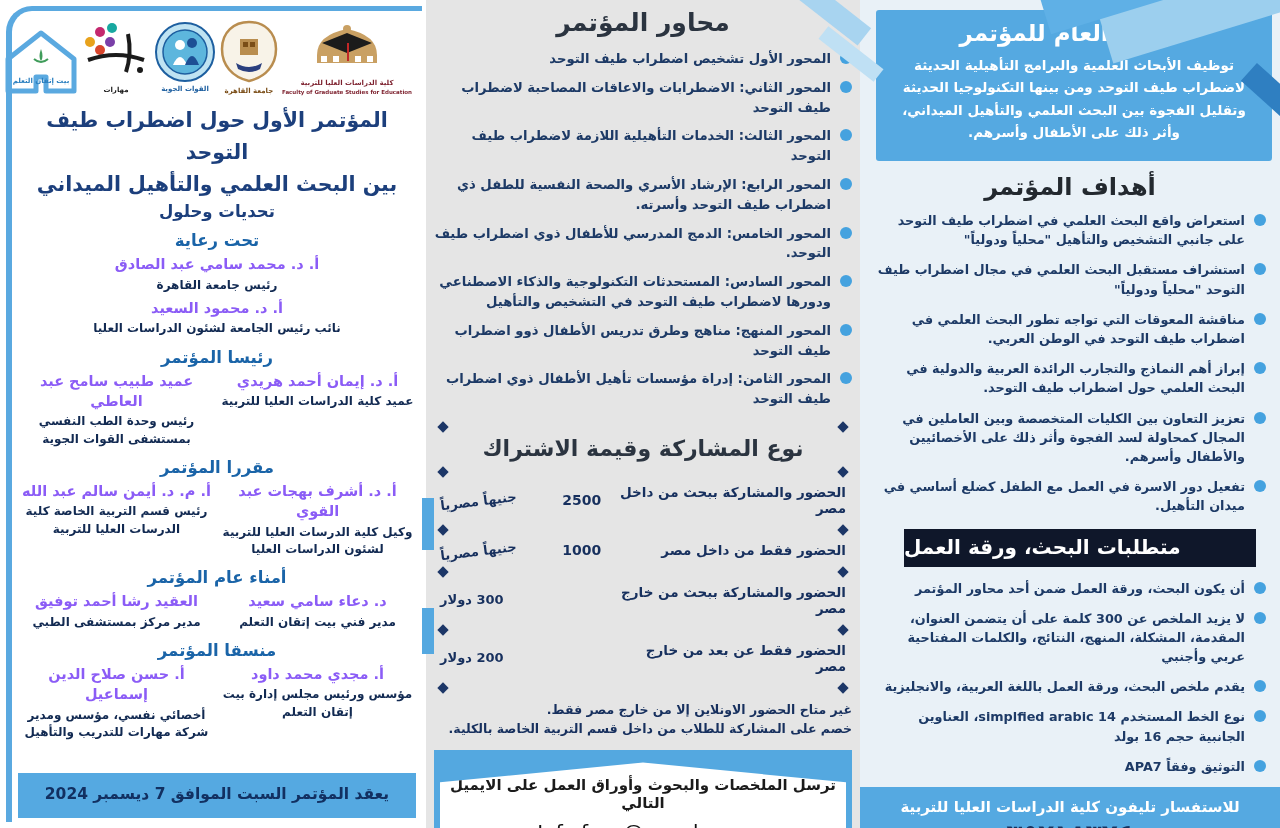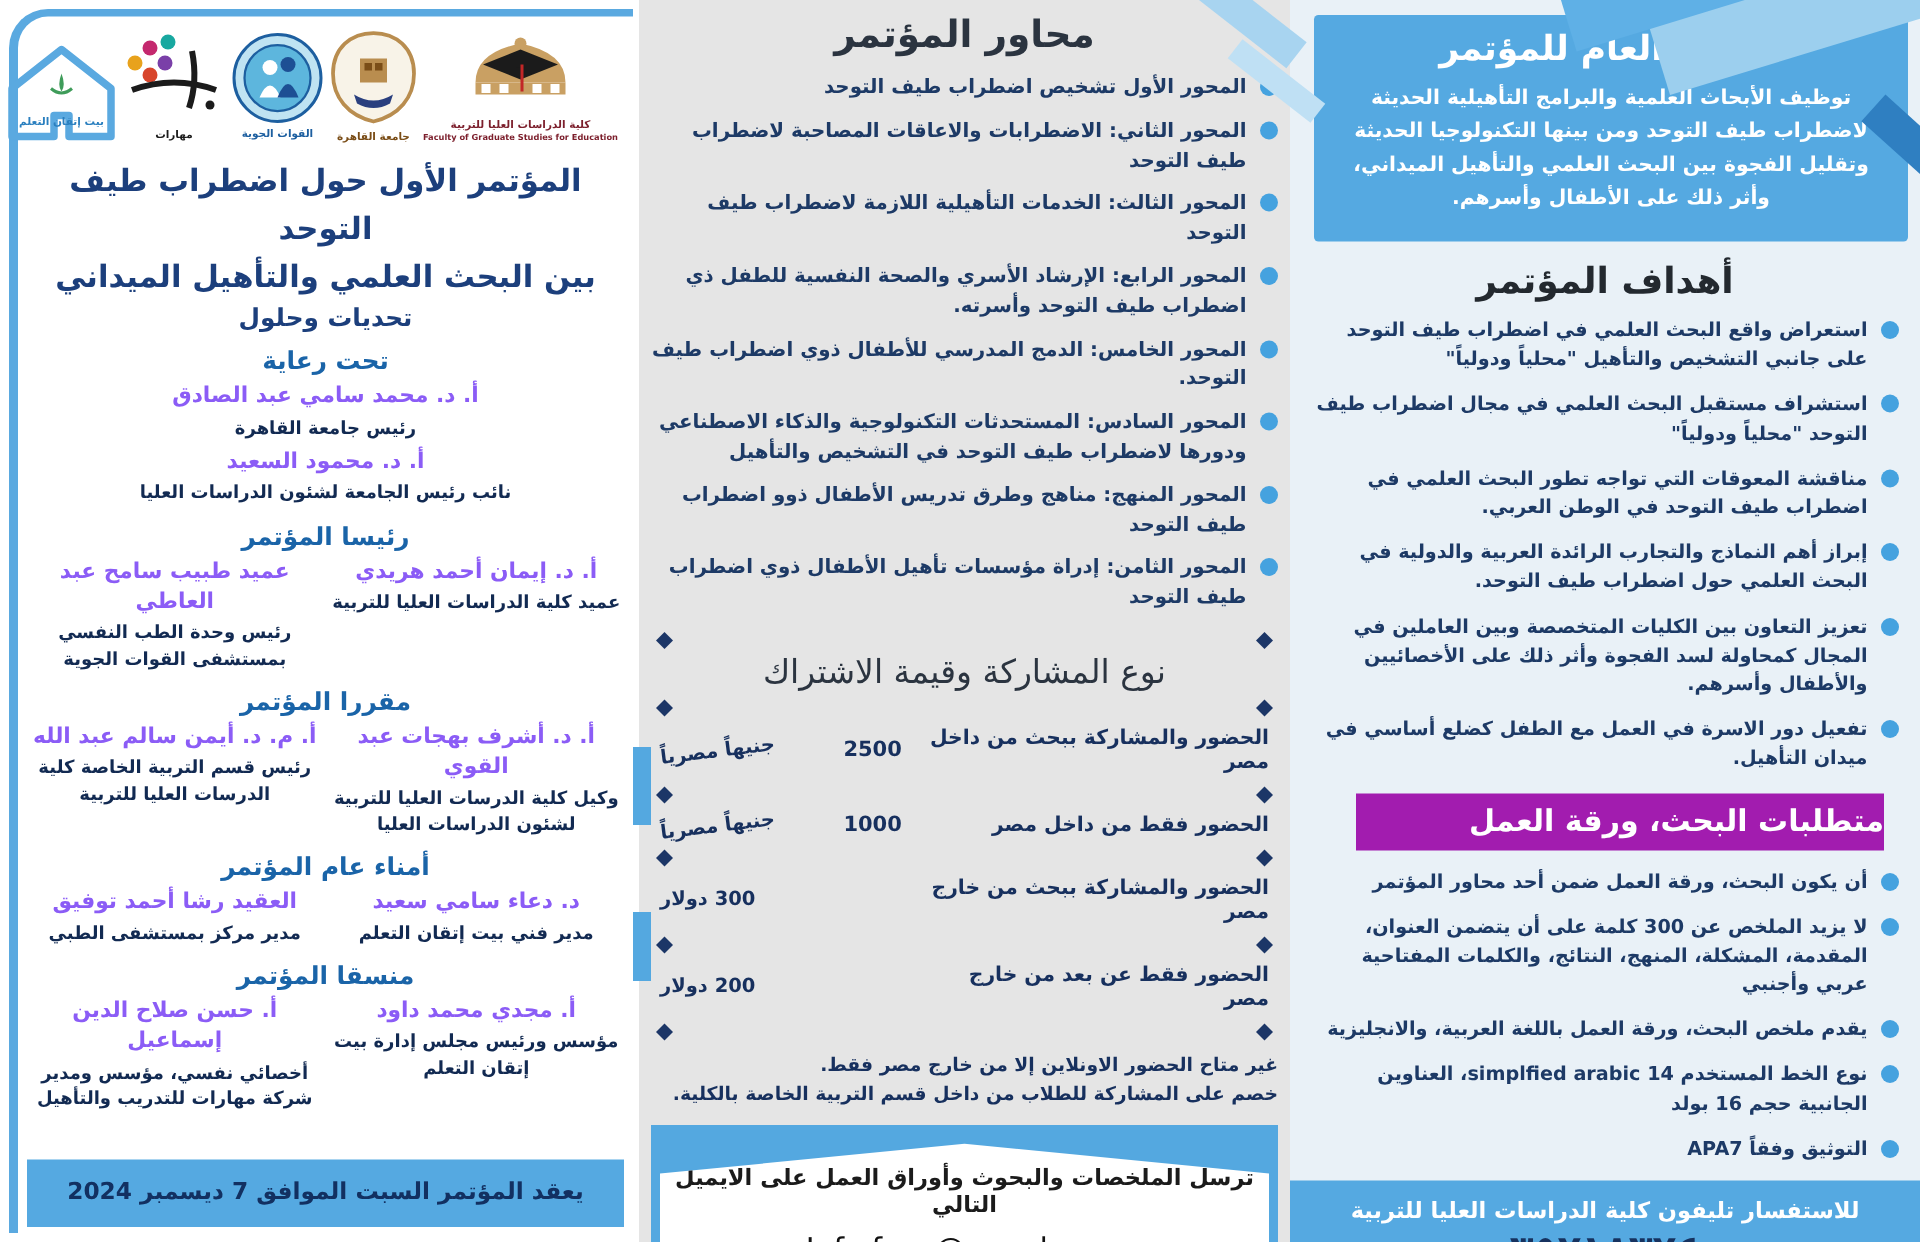--- a/index.html
+++ b/index.html
@@ -22,33 +22,33 @@
 
   
   .col-goal{background:#e9f1f7;}
   .goal-box{background:#55a9e1;margin:10px 8px 0 16px;padding:8px 14px 18px;color:#fff;text-align:center;border-radius:3px;}
   .goal-title{font-size:23px;font-weight:bold;margin:2px 0 8px;}
   .goal-text{font-size:13.5px;font-weight:bold;line-height:1.65;}
   .obj-header{font-size:24px;font-weight:bold;color:#23292f;text-align:center;margin:12px 0 10px;}
   .blist{padding:0 14px 0 10px;}
   .bitem{display:flex;gap:9px;align-items:flex-start;margin-bottom:11px;color:#1d3a66;font-weight:bold;font-size:12.8px;line-height:1.5;}
   .dot{width:12px;height:12px;border-radius:50%;background:#45a2df;flex:none;margin-top:3px;}
-  .req-band{background:#a21caf;color:#fff;font-weight:bold;font-size:20px;text-align:right;padding:6px 0 8px;margin:2px 24px 12px 44px;}
+  .req-band{background:#0f172a;color:#fff;font-weight:bold;font-size:20px;text-align:left;padding:6px 0 8px;margin:2px 24px 12px 44px;}
   .contact-box{background:#55a9e1;margin-top:auto;padding:8px 8px 10px;text-align:center;}
   .c-white{color:#ffffff;font-weight:bold;font-size:15px;margin:3px 0;}
   .c-phone-big{color:#16325f;font-weight:bold;font-size:26px;letter-spacing:3px;margin:2px 0;}
 
   
   .col-mid{background:#e5e5e5;padding:0 8px;}
   .axes-header{font-size:25px;font-weight:bold;color:#2b3440;text-align:center;margin:8px 0 12px;}
   .axes .bitem{margin-bottom:9px;font-size:13.2px;}
   .dline{position:relative;height:2px;background:#1c3667;margin:8px 6px;}
   .dline::before,.dline::after{content:"";position:absolute;top:-3px;width:8px;height:8px;background:#1c3667;transform:rotate(45deg);}
   .dline::before{right:-1px;}.dline::after{left:-1px;}
-  .fees-header{font-size:22px;font-weight:normal;color:#2b3440;text-align:center;margin:2px 0;}
+  .fees-header{font-size:22px;font-weight:bold;color:#2b3440;text-align:center;margin:2px 0;}
   .fee-row{display:flex;align-items:center;padding:5px 6px;color:#17305e;font-weight:bold;font-size:13.5px;}
   .fee-label{flex:1.5;}
   .fee-amount{flex:0.5;text-align:center;font-size:14px;}
   .fee-cur{width:104px;text-align:left;font-size:13px;}
   .fee-row.r0 .fee-cur,.fee-row.r1 .fee-cur{transform:rotate(-7deg);}
   .fees-note{color:#17305e;font-weight:bold;font-size:12.5px;text-align:right;line-height:1.5;margin:6px 0 4px;}
   .email-box{background:#54a8e0;margin:8px 0 6px;padding:9px 6px;}
   .email-inner{background:#ffffff;clip-path:polygon(0 22%,50% 3%,100% 22%,100% 78%,50% 97%,0 78%);padding:17px 10px 19px;text-align:center;}
   .email-line{font-size:15px;font-weight:bold;color:#1b1b1b;margin-bottom:8px;}
   .email-addr{font-size:20px;color:#111;direction:ltr;}

